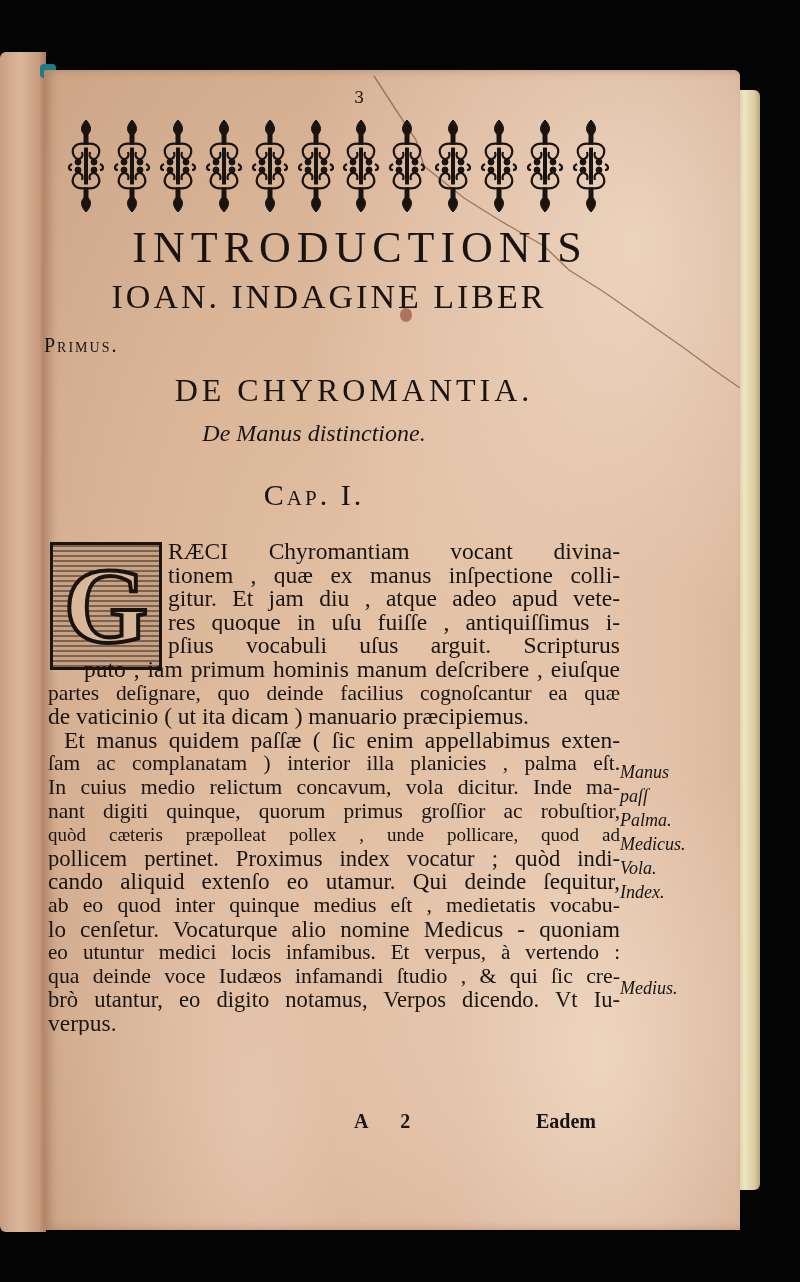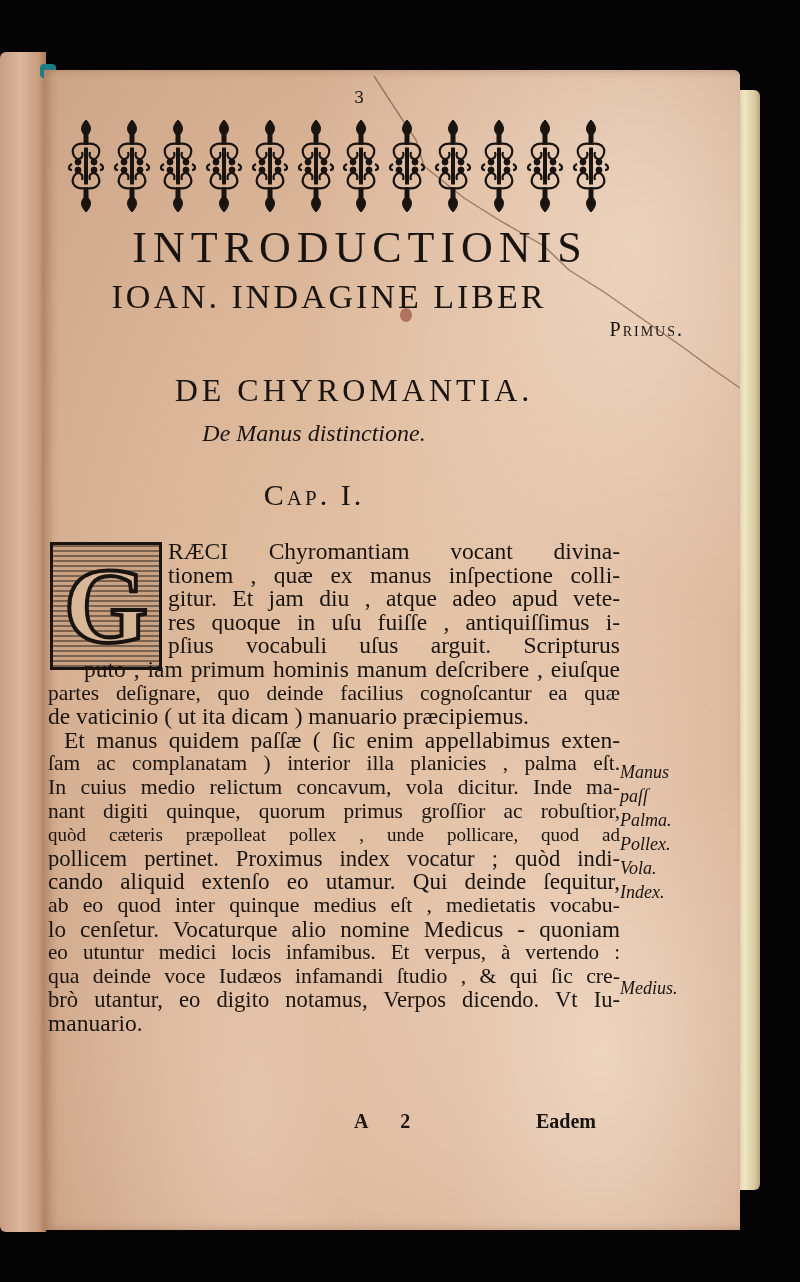--- a/index.html
+++ b/index.html
@@ -107,23 +107,23 @@
       top: 208px;
       width: 510px;
       text-align: center;
       font-size: 34px;
       letter-spacing: 3px;
       font-family: "Liberation Serif", serif;
     }
     .title-3 {
       position: absolute;
       left: 0;
-      top: 248px;
+      top: 264px;
       width: 640px;
-      text-align: right;
+      text-align: left;
       font-size: 20px;
       letter-spacing: 2px;
       font-family: "Liberation Serif", serif;
       font-variant: small-caps;
     }
     .section-title {
       position: absolute;
       left: 50px;
       top: 302px;
       width: 520px;
@@ -560,29 +560,29 @@
         <div class="line">
           <span style="display: block; width: 100%; text-align: justify; text-align-last: justify; overflow: hidden; font-size: 21.1px;">eo utuntur medici locis infamibus. Et verpus, à vertendo :</span>
         </div>
         <div class="line">
           <span style="display: block; width: 100%; text-align: justify; text-align-last: justify; overflow: hidden; font-size: 21.8px;">qua deinde voce Iudæos infamandi ſtudio , &amp; qui ſic cre-</span>
         </div>
         <div class="line">
           <span style="display: block; width: 100%; text-align: justify; text-align-last: justify; overflow: hidden; font-size: 22.6px;">brò utantur, eo digito notamus, Verpos dicendo. Vt Iu-</span>
         </div>
         <div class="line last">
-          <span style="display: block; width: 100%; text-align: left; text-align-last: left; overflow: hidden;">manuario.</span>
+          <span style="display: block; width: 100%; text-align: left; text-align-last: left; overflow: hidden;">verpus.</span>
         </div>
       </div>
 
     <div class="margin-notes" id="margin-notes">
         <span class="margin-note">Manus</span>
         <span class="margin-note">paſſ</span>
         <span class="margin-note">Palma.</span>
-        <span class="margin-note">Pollex.</span>
+        <span class="margin-note">Medicus.</span>
         <span class="margin-note">Vola.</span>
         <span class="margin-note">Index.</span>
         <span class="margin-note"></span>
         <span class="margin-note"></span>
         <span class="margin-note"></span>
         <span class="margin-note">Medius.</span>
       </div>
 
     <div class="signature">A 2</div>
     <div class="catchword">Eadem</div>

